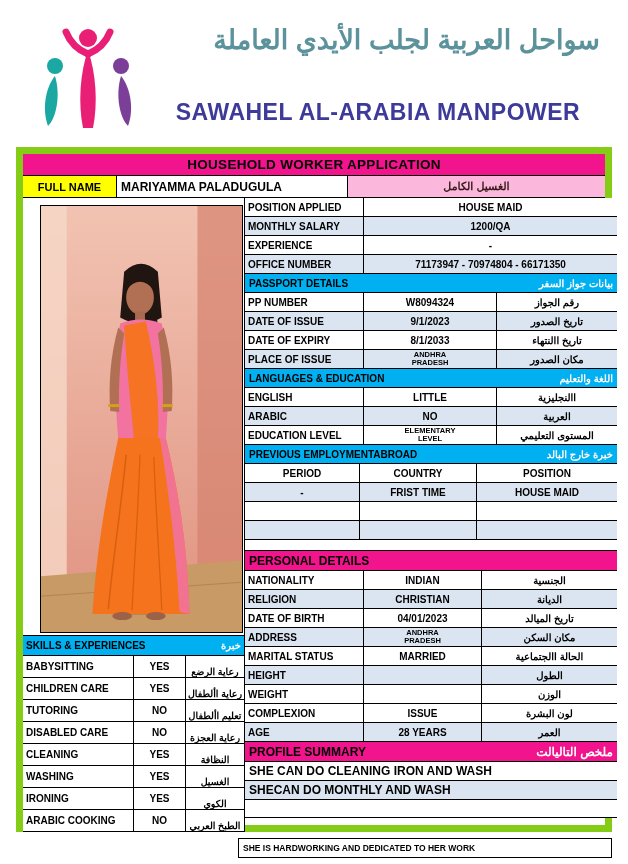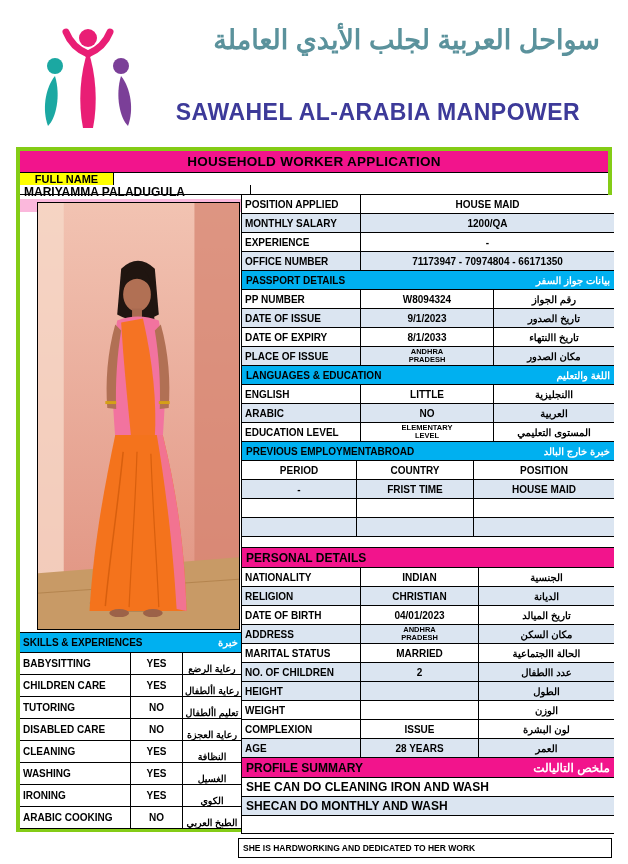--- a/index.html
+++ b/index.html
@@ -19,28 +19,28 @@
     direction: rtl; padding-right: 6px;
   }
   .title-en {
     position: absolute; left: 150px; top: 99px; width: 456px;
     text-align: center; font-size: 23px; font-weight: bold; color: #3d3a99;
     letter-spacing: .5px;
   }
   
   .frame {
     position: absolute; left: 16px; top: 147px; width: 596px; height: 685px;
-    border: 4px solid #84cc16; background: #fff;
+    border: 7px solid #84cc16; background: #fff;
   }
   .banner {
     height: 22px; background: #f2148c; border-bottom: 1px solid #000;
     display: flex; align-items: center; justify-content: center;
     font-weight: bold; font-size: 13.5px; letter-spacing: .3px;
   }
-  .fullname { height: 22px; display: flex; border-bottom: 1px solid #000; font-weight: bold; flex-direction: column; }
+  .fullname { height: 22px; display: flex; border-bottom: 1px solid #000; font-weight: bold; }
   .fn-label { width: 94px; background: #ffff00; border-right: 1px solid #000;
     display: flex; align-items: center; justify-content: center; font-size: 11px; }
   .fn-value { width: 231px; border-right: 1px solid #000; display: flex; align-items: center;
     padding-left: 4px; font-size: 12px; }
   .fn-ar { flex: 1; background: #fbb8dc; display: flex; align-items: center; justify-content: center;
     font-size: 11px; color: #3a1a1a; }
   
   .photo { position: absolute; left: 17px; top: 51px; width: 203px; height: 428px;
     border: 1px solid #000; overflow: hidden; background: #e8a898; }
   .photo svg { display: block; width: 100%; height: 100%; }
@@ -290,27 +290,20 @@
         </div>
     </div>
     <div class="r">
       <div class="c lab">MARITAL STATUS</div>
       <div class="c pv">MARRIED</div>
       <div class="c pa">
           <span class="arb">ةيعامتجلاا ةلاحلا</span>
         </div>
     </div>
     <div class="r alt">
-      <div class="c lab">NO. OF CHILDREN</div>
-      <div class="c pv">2</div>
-      <div class="c pa">
-          <span class="arb">لافطلاا ددع</span>
-        </div>
-    </div>
-    <div class="r alt">
       <div class="c lab">HEIGHT</div>
       <div class="c pv"></div>
       <div class="c pa">
           <span class="arb">لوطلا</span>
         </div>
     </div>
     <div class="r">
       <div class="c lab">WEIGHT</div>
       <div class="c pv"></div>
       <div class="c pa">

